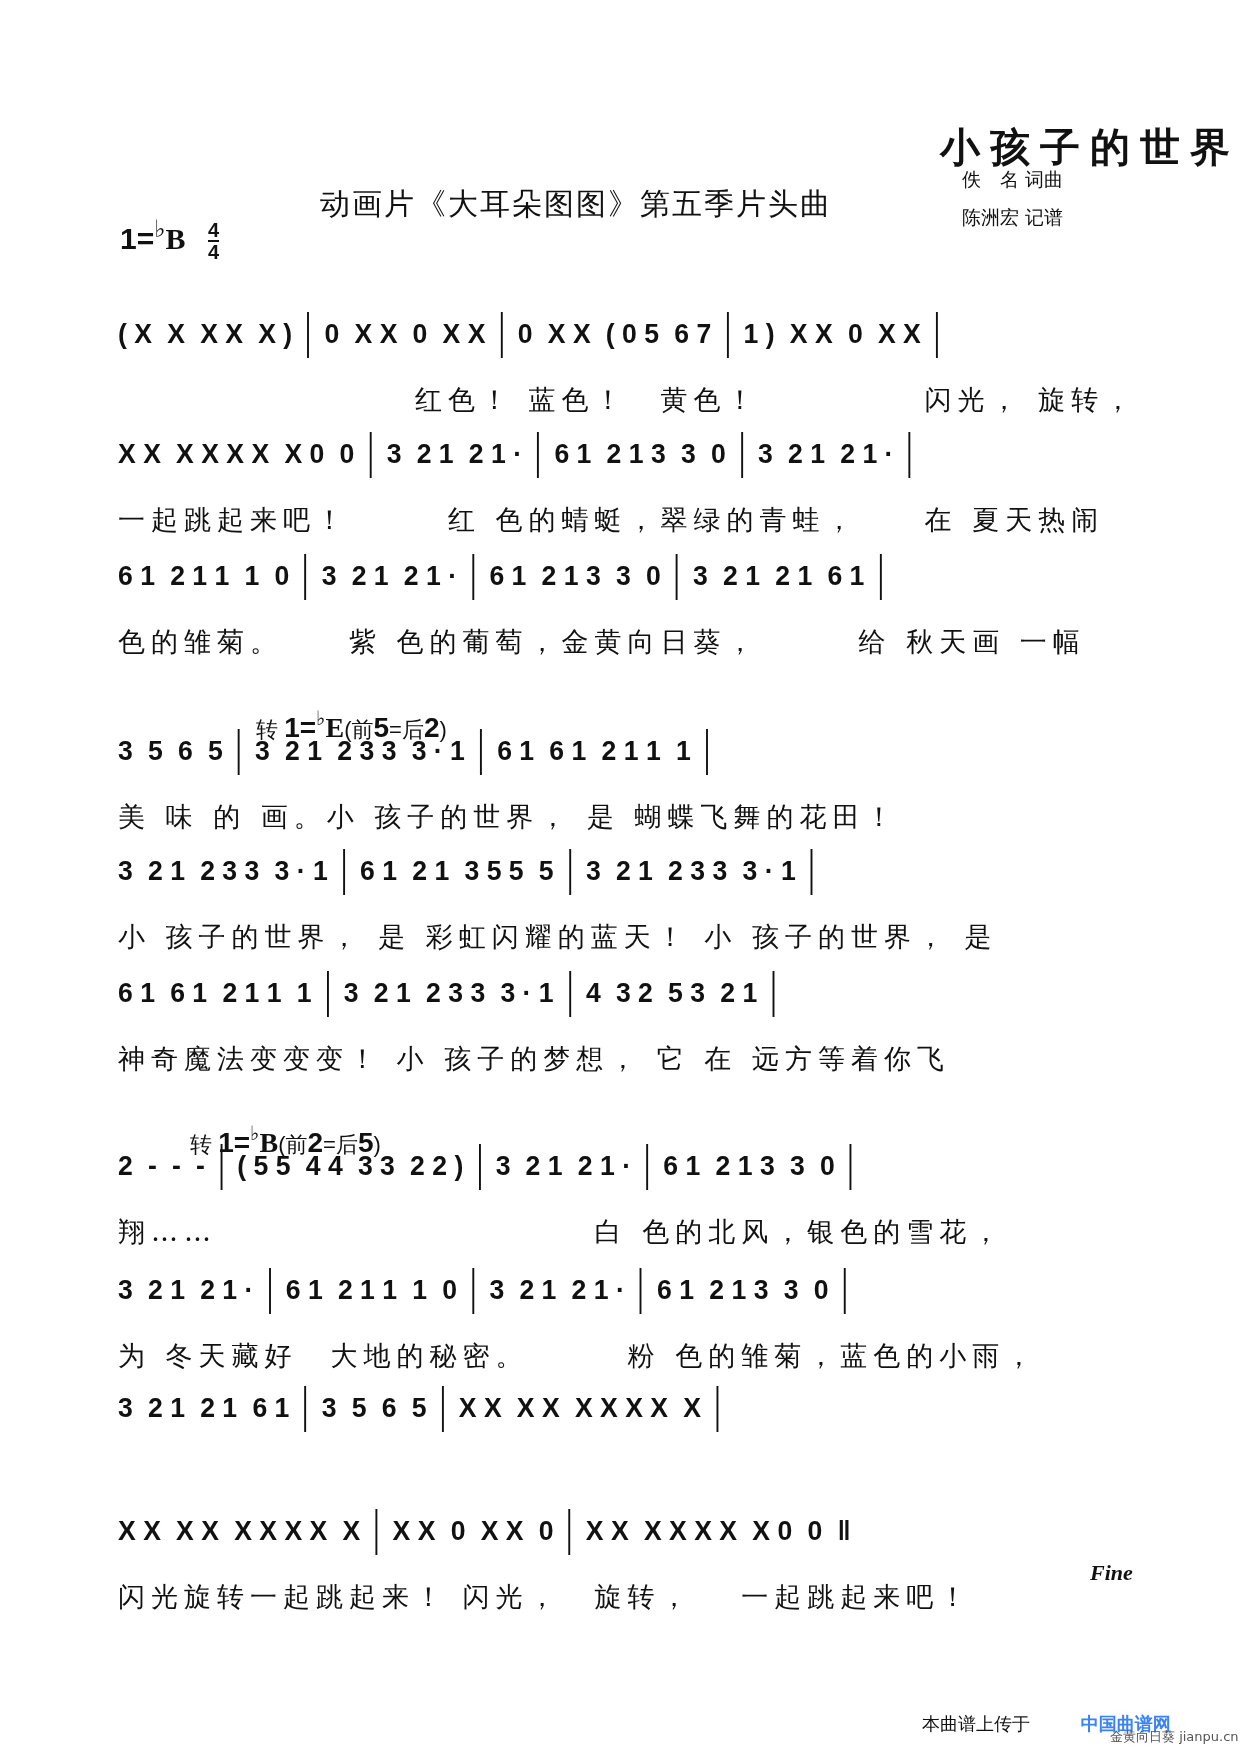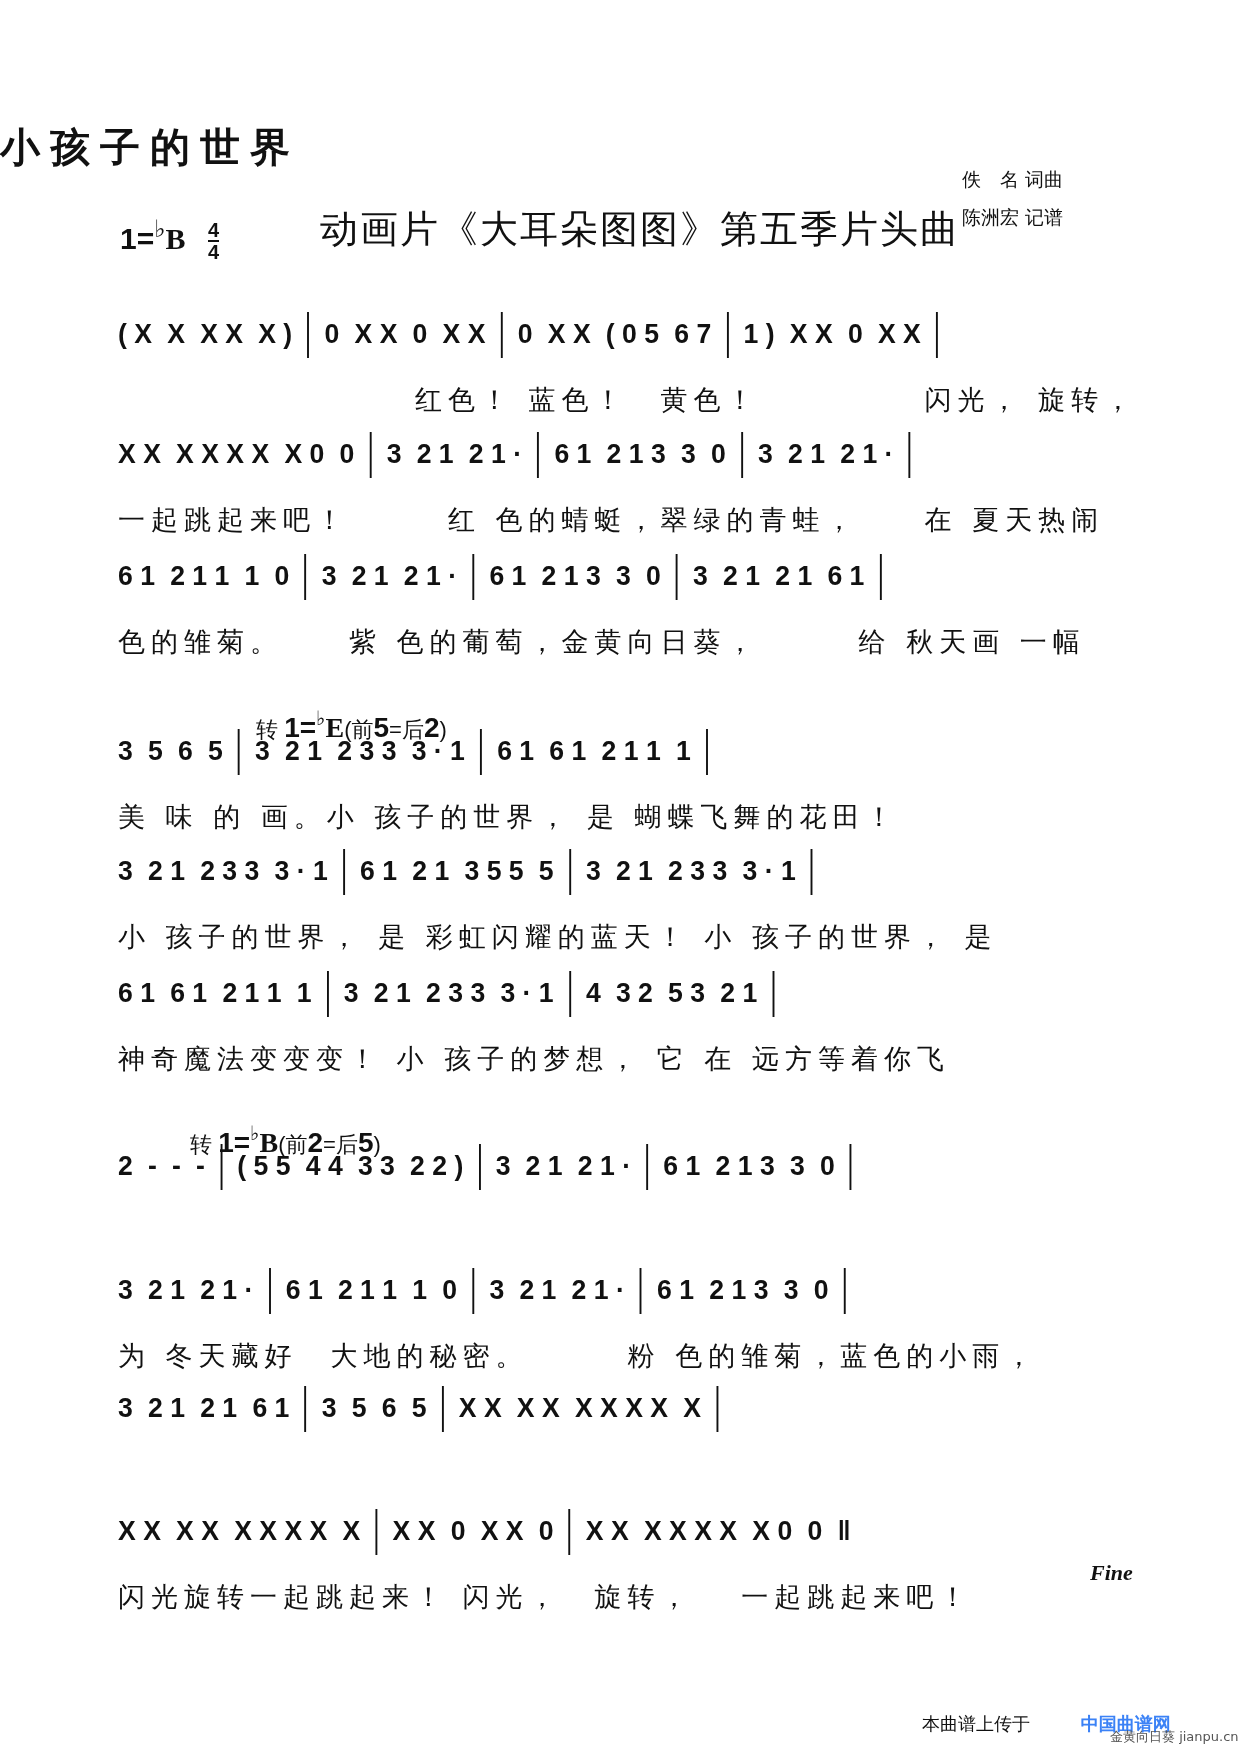--- a/index.html
+++ b/index.html
@@ -1,21 +1,21 @@
 <!DOCTYPE html>
 <html><head>
 <meta charset="utf-8">
 <style>
   html, body { margin: 0; padding: 0; background: #fff; }
   body { width: 1240px; height: 1754px; position: relative; overflow: hidden; color: #111;
          font-family: "DejaVu Sans", sans-serif; }
-  .title { position: absolute; top: 120px; left: 0; width: 1240px; text-align: left;
+  .title { position: absolute; top: 120px; left: 0; width: 1240px; text-align: right;
            font-family: "DejaVu Serif", serif; font-size: 40px; font-weight: bold; letter-spacing: 10px; }
-  .subtitle { position: absolute; top: 204px; left: 320px; font-family: Liberation Serif, serif;
-              font-size: 38px; letter-spacing: 2px; }
+  .subtitle { position: absolute; top: 184px; left: 320px; font-family: Liberation Serif, serif;
+              font-size: 30px; letter-spacing: 2px; }
   .credits { position: absolute; top: 160px; left: 962px; font-size: 19px; line-height: 38px; }
   .key { position: absolute; top: 215px; left: 120px; font-family: "Liberation Sans", sans-serif;
          font-weight: bold; font-size: 30px; }
   .key .flat { font-size: 24px; vertical-align: 12px; font-weight: normal; }
   .key .kname { font-family: "Liberation Serif", serif; }
   .timesig { display: inline-block; vertical-align: middle; text-align: center; margin-left: 14px;
              font-size: 20px; line-height: 20px; }
   .timesig span { display: block; }
   .timesig .top { border-bottom: 2px solid #111; }
 
@@ -213,20 +213,21 @@
       <span class="n">3</span>
       <span class="n">2 1</span>
       <span class="n">2 1 ·</span>
       <span class="bar"></span>
       <span class="n">6 1</span>
       <span class="n">2 1 3</span>
       <span class="n">3</span>
       <span class="n">0</span>
       <span class="bar"></span>
     </div>
+  <div class="lyric">翔……　　　　　　　　　　　 白 色的北风，银色的雪花，</div>
 </div>
 <div class="sys" style="top:1274px">
   <div class="notes">
       <span class="n">3</span>
       <span class="n">2 1</span>
       <span class="n">2 1 ·</span>
       <span class="bar"></span>
       <span class="n">6 1</span>
       <span class="n">2 1 1</span>
       <span class="n">1</span>

